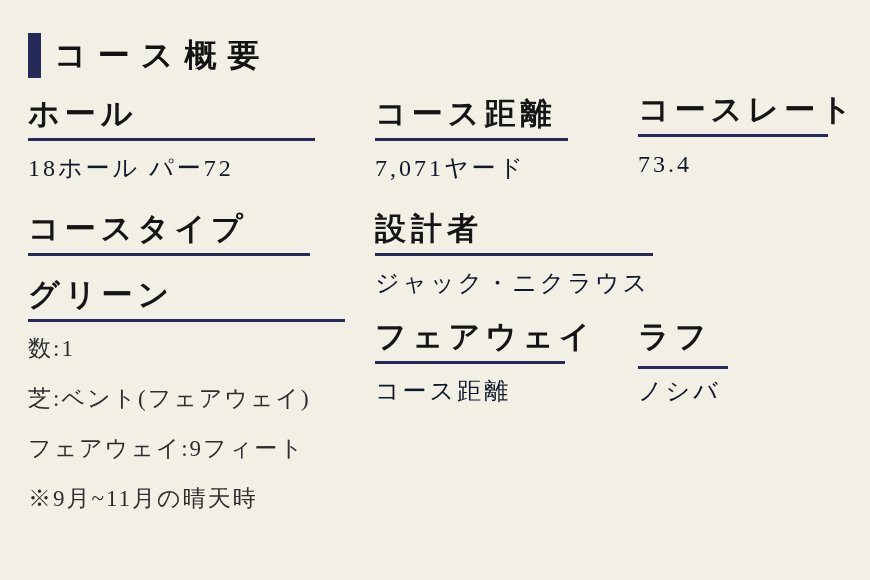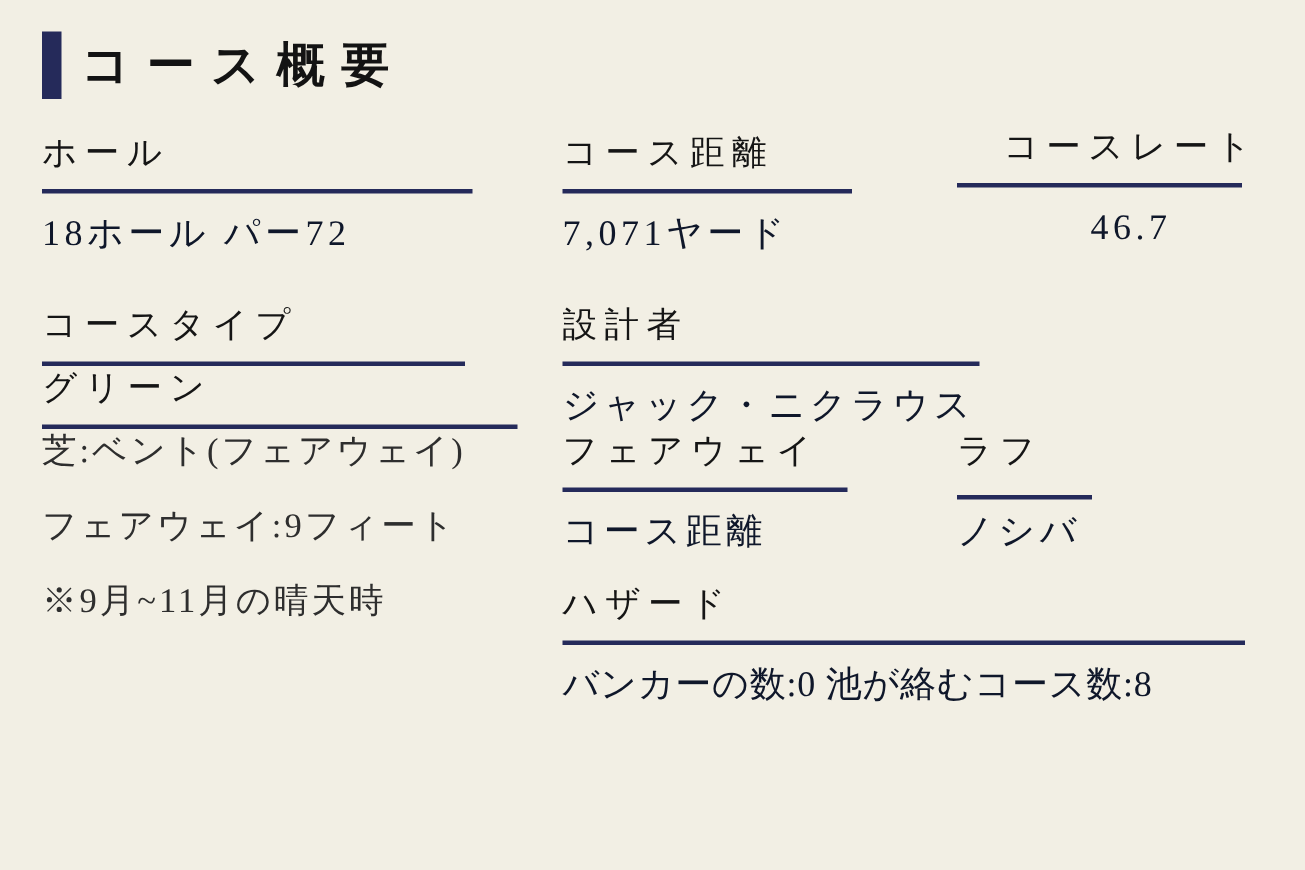--- a/index.html
+++ b/index.html
@@ -2,41 +2,41 @@
 <html><head>
 <meta charset="utf-8">
 <style>
   html,body{margin:0;padding:0;}
   body{
     width:870px;height:580px;overflow:hidden;
     background:#f2efe4;
     font-family:"Liberation Serif","DejaVu Serif",serif;
     color:#2e2e2e;
   }
-  .page{padding:20px 0 0 28px;width:842px;}
+  .page{padding:32px 0 0 28px;width:842px;}
 
   
   .title-row{display:flex;align-items:center;height:46px;}
   .accent-bar{width:13px;height:45px;background:#252a5a;margin-right:13px;}
   .page-title{
     font-size:32px;font-weight:bold;color:#131313;
     letter-spacing:11px;line-height:46px;white-space:nowrap;
   }
 
   
   .content{display:flex;margin-top:21px;}
   .col-left{width:347px;flex:0 0 347px;}
   .col-right{flex:1;}
   .pair{display:flex;}
   .sub1{width:263px;flex:0 0 263px;}
   .sub2{flex:1;}
 
   
   .field .label{
-    font-size:23px;font-weight:normal;color:#151515;
+    font-size:31px;font-weight:bold;color:#151515;
     letter-spacing:5px;line-height:30px;white-space:nowrap;
   }
   .underline{height:3px;background:#252a5a;margin-top:9px;}
   .field .value{
     font-size:24px;color:#0f172a;letter-spacing:3px;
     line-height:30px;margin-top:12px;white-space:nowrap;
   }
   .value-line{
     font-size:23px;color:#2e2e2e;letter-spacing:2px;
     line-height:30px;white-space:nowrap;
@@ -50,25 +50,25 @@
   .u-rate{width:190px;}
   .u-type{width:282px;}
   .u-designer{width:278px;}
   .u-green{width:317px;}
   .u-fairway{width:190px;}
   .u-rough{width:90px;}
   .u-hazard{width:455px;}
 
   
   .mt-row2{margin-top:31px;}
-  .mt-row3{}
+  .mt-row3{margin-top:24px;}
   .mt-row4{margin-top:18px;}
 
   
-  .raise4{position:relative;top:-4px;text-align:center;}
+  .raise4{position:relative;top:-4px;}
   .field-rough .underline{margin-top:14px;}
   .field-rough .value{margin-top:7px;}
   .field-hazard .value{letter-spacing:0.5px;}
 </style>
 </head>
 <body>
 
 <div class="page">
 
   <div class="title-row">
@@ -87,39 +87,40 @@
       </div>
 
       <div class="field mt-row2">
         <div class="label">コースタイプ</div>
         <div class="underline u-type"></div>
       </div>
 
       <div class="field mt-row3">
         <div class="label">グリーン</div>
         <div class="underline u-green"></div>
+        <div class="value-line first">数:1</div>
         <div class="value-line">芝:ベント(フェアウェイ)</div>
         <div class="value-line">フェアウェイ:9フィート</div>
         <div class="value-line">※9月~11月の晴天時</div>
       </div>
 
     </div>
 
     <div class="col-right">
 
       <div class="pair">
         <div class="field sub1">
           <div class="label">コース距離</div>
           <div class="underline u-distance"></div>
           <div class="value">7,071ヤード</div>
         </div>
         <div class="field sub2 raise4">
           <div class="label">コースレート</div>
           <div class="underline u-rate"></div>
-          <div class="value">46.7</div>
+          <div class="value">73.4</div>
         </div>
       </div>
 
       <div class="field mt-row2">
         <div class="label">設計者</div>
         <div class="underline u-designer"></div>
         <div class="value">ジャック・ニクラウス</div>
       </div>
 
       <div class="pair mt-row3">
@@ -128,21 +129,16 @@
           <div class="underline u-fairway"></div>
           <div class="value">コース距離</div>
         </div>
         <div class="field sub2 field-rough">
           <div class="label">ラフ</div>
           <div class="underline u-rough"></div>
           <div class="value">ノシバ</div>
         </div>
       </div>
 
-      <div class="field mt-row4 field-hazard">
-        <div class="label">ハザード</div>
-        <div class="underline u-hazard"></div>
-        <div class="value">バンカーの数:0 池が絡むコース数:8</div>
-      </div>
 
     </div>
   </div>
 </div>
 
 </body></html>

